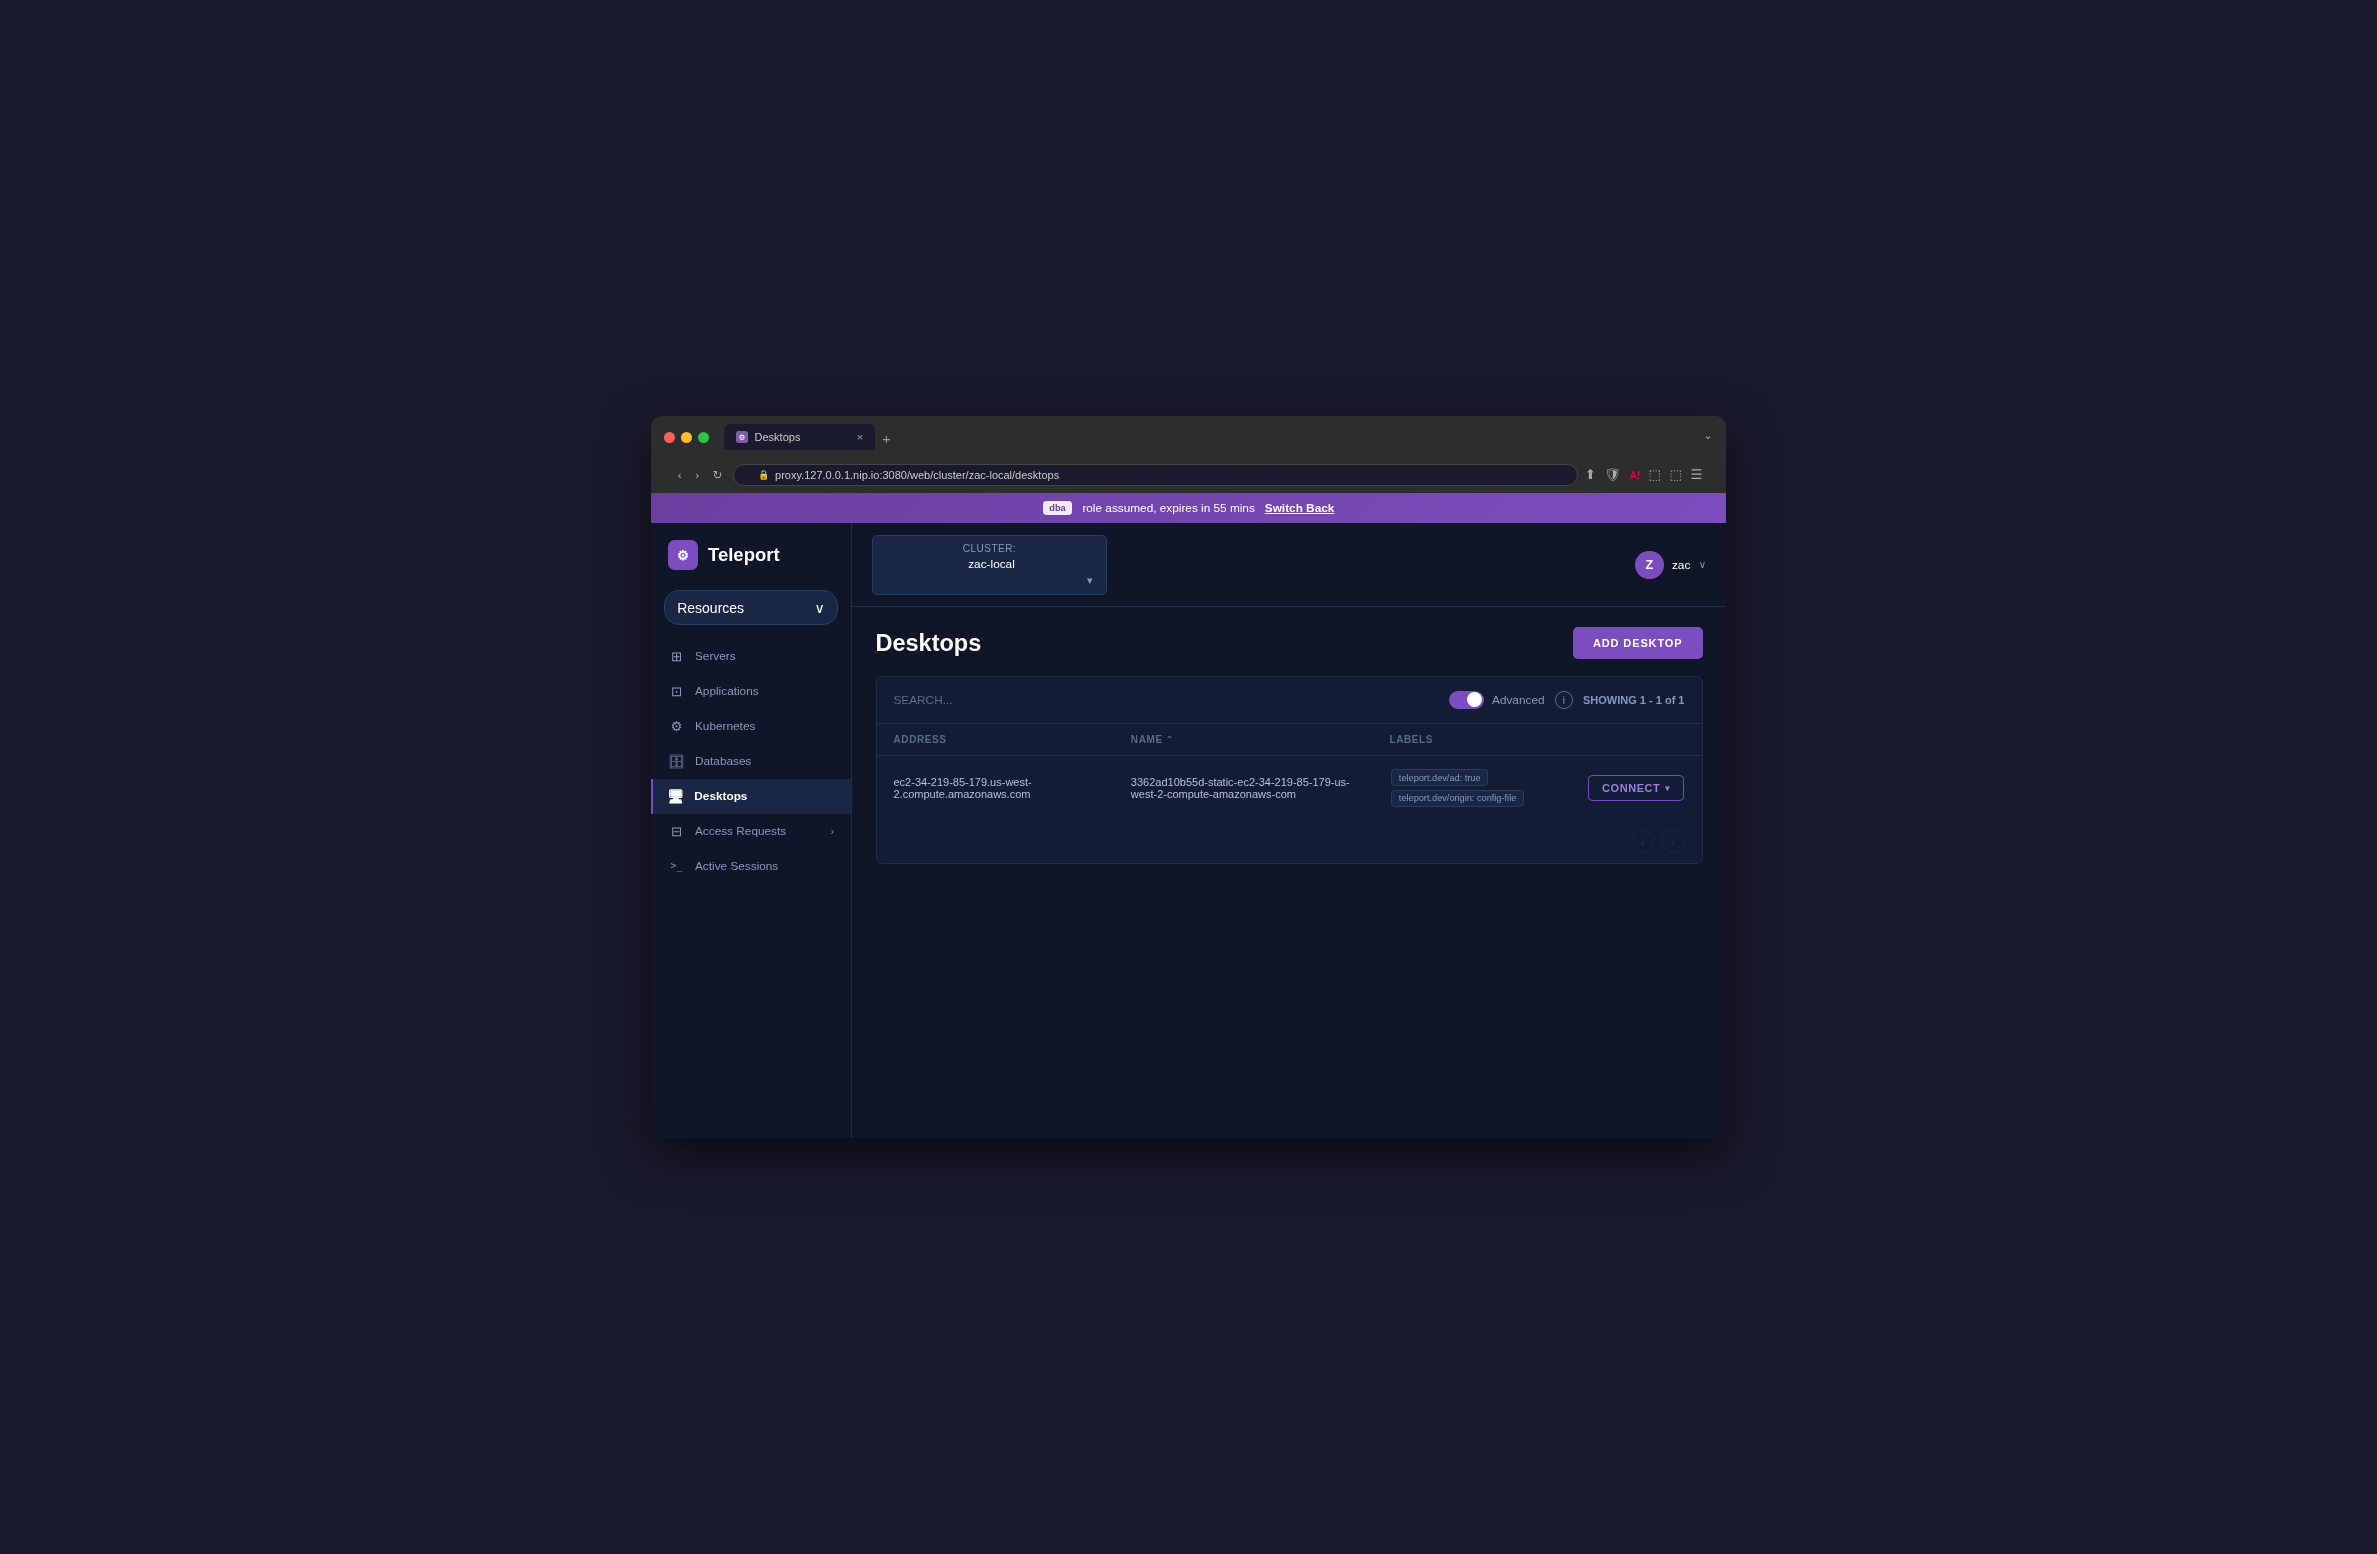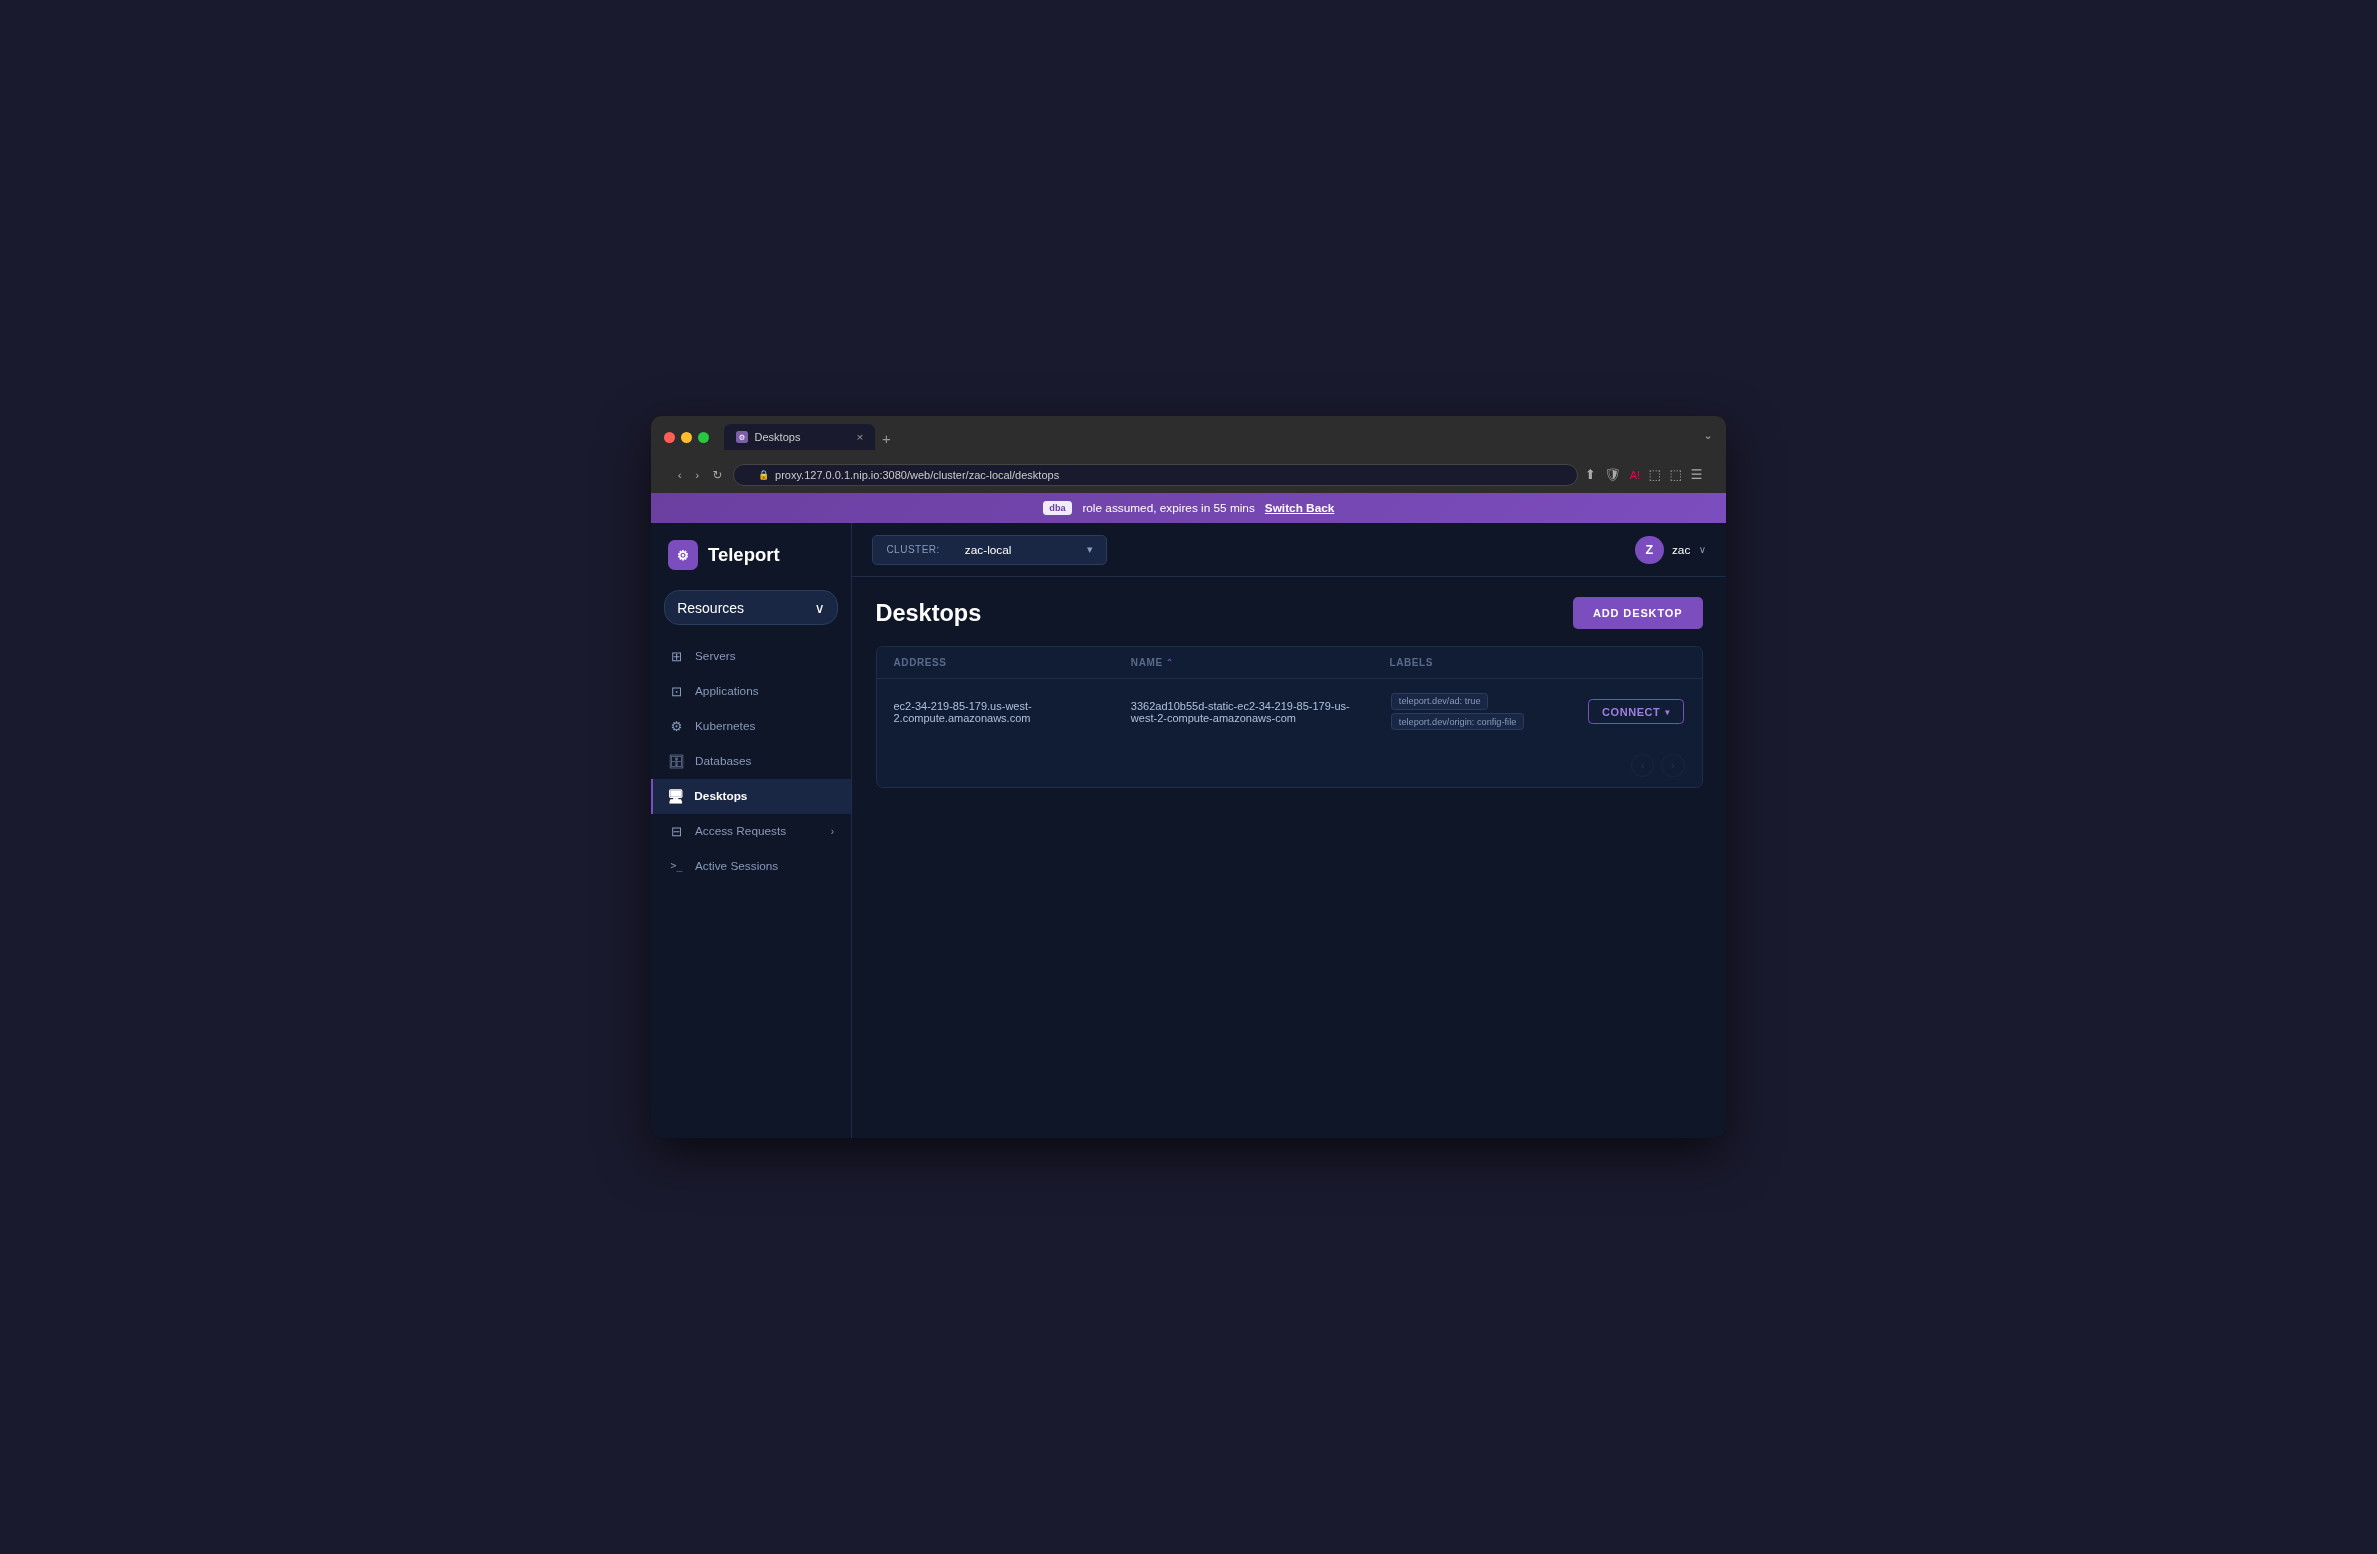--- a/index.html
+++ b/index.html
@@ -228,29 +228,30 @@
       background: #0e1628;
       border-bottom: 0.8px solid #1e2d4a;
       padding: 11.8px 20px;
       display: flex;
       align-items: center;
       justify-content: space-between;
     }
     .cluster-selector {
       display: flex;
       align-items: center;
-      gap: 21px;
+      gap: 3px;
       background: #1a2744;
       border: 0.8px solid #2a3d5e;
       border-radius: 5px;
       padding: 6.7px 13.4px;
       color: #8899bb;
       font-size: 11px;
       cursor: pointer;
       min-width: 235px;
+      flex-direction: column;
     }
     .cluster-label { color: #8899bb; font-size: 10px; letter-spacing: 0.05em; }
     .cluster-chevron { margin-left: auto; color: #8899bb; }
 
     .user-area {
       display: flex;
       align-items: center;
       gap: 8.4px;
       cursor: pointer;
     }
@@ -549,20 +550,33 @@
       </div>
 
       <div class="page-content">
         <div class="page-header">
           <h1 class="page-title">Desktops</h1>
           <button class="add-desktop-btn">ADD DESKTOP</button>
         </div>
 
         <div class="table-container">
 
+          <div class="table-toolbar">
+            <div class="search-wrapper">
+              <input class="search-input" type="text" placeholder="SEARCH..." style="">
+            </div>
+            <div class="advanced-toggle">
+              <div class="toggle-switch">
+                <div class="toggle-knob"></div>
+              </div>
+              <span class="advanced-label">Advanced</span>
+            </div>
+            <div class="info-icon">i</div>
+            <span class="showing-count">SHOWING 1 - 1 of 1</span>
+          </div>
 
           <table>
             <thead>
               <tr>
                 <th>ADDRESS</th>
                 <th>
                   <div class="name-sort">
                     <span>NAME</span>
                     <span class="sort-icon">⌃</span>
                   </div>

